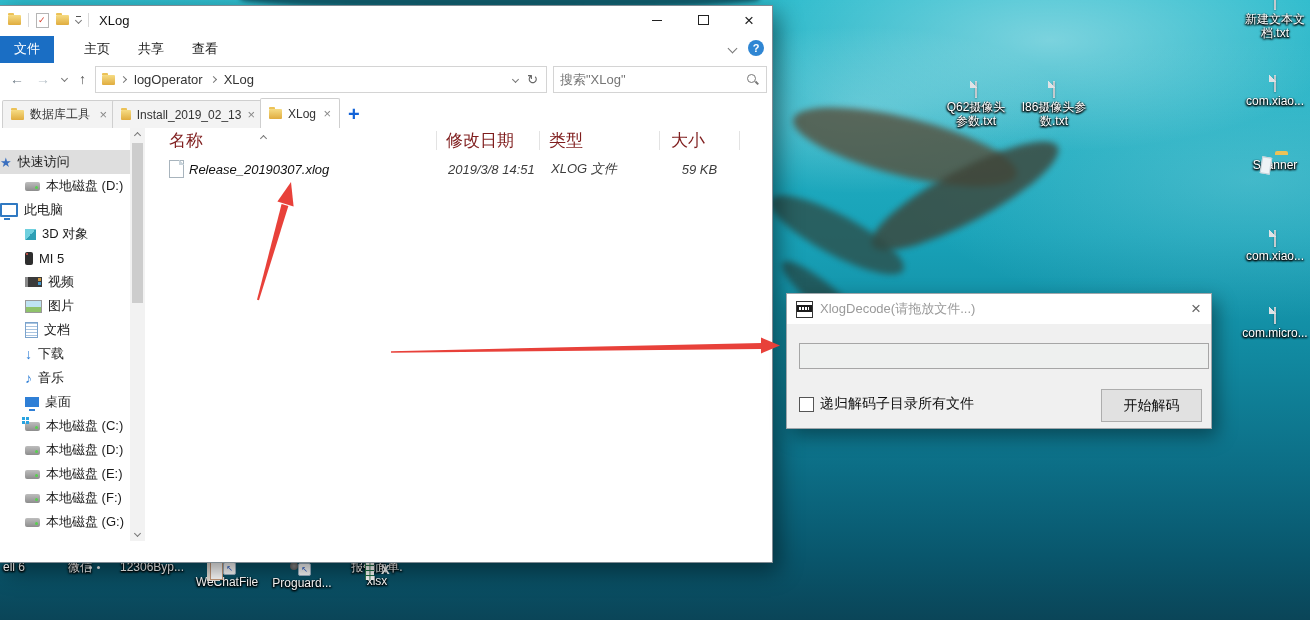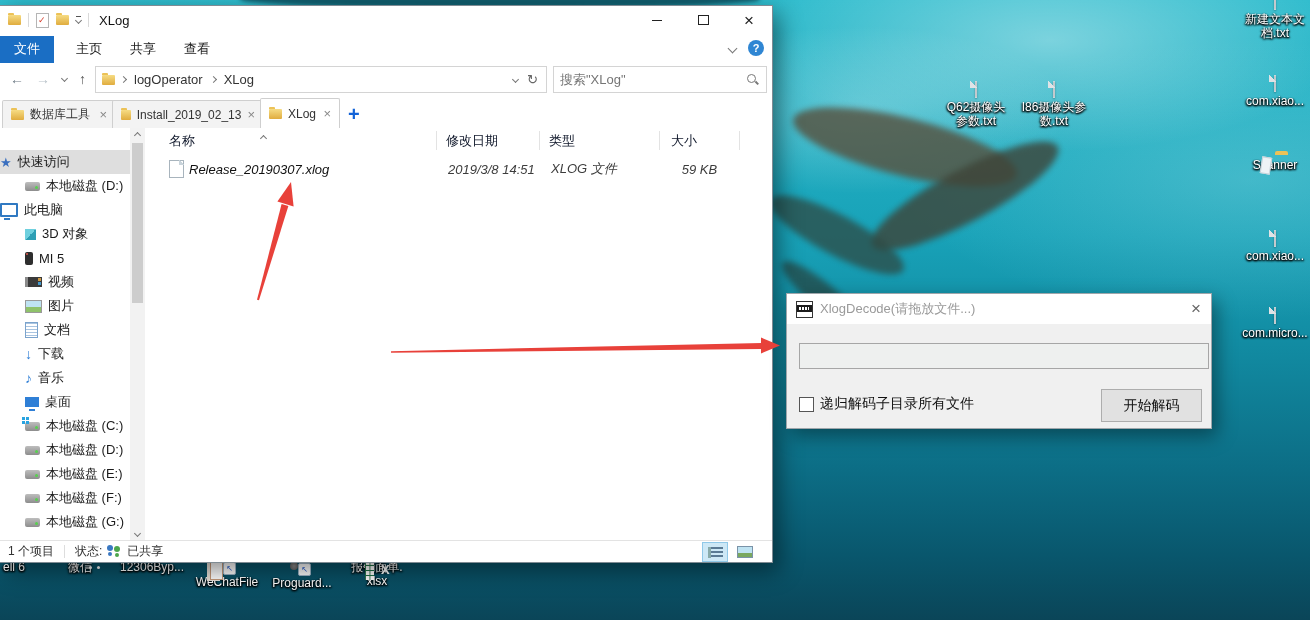--- a/index.html
+++ b/index.html
@@ -62,21 +62,21 @@
   .qat-drop{font-size:8px;color:#555;border-top:1.5px solid #555;line-height:6px;padding-top:1px;}
   .win-title{margin-left:10px;font-size:13px;color:#111;}
   .win-controls{position:absolute;right:0;top:0;height:28px;display:flex;}
   .wc{width:46px;height:28px;display:flex;align-items:center;justify-content:center;}
   .wc-min i{display:block;width:10px;border-bottom:1px solid #222;}
   .wc-max i{display:block;width:9px;height:8px;border:1px solid #222;}
   .wc-close::before{content:"×";font-size:17px;color:#222;line-height:1;}
 
   .ribbonrow{position:absolute;left:0;top:28px;right:0;height:29px;background:#fff;display:flex;align-items:flex-end;}
   .rtab{padding:4px 14px 5px;font-size:13px;color:#222;}
-  .rtab.file{background:#1a6ec4;color:#fff;margin-right:8px;text-align:center;}
+  .rtab.file{background:#1a6ec4;color:#fff;margin-right:16px;text-align:center;}
   .ribbon-right{position:absolute;right:8px;top:6px;display:flex;align-items:center;gap:12px;}
   .chev{display:inline-block;width:6px;height:6px;border-right:1.5px solid #777;border-bottom:1.5px solid #777;transform:rotate(45deg);}
   .chev.sm{width:4px;height:4px;}
   .chev.up{transform:rotate(-135deg);}
   .chev.right{transform:rotate(-45deg);}
   .help-circle{width:16px;height:16px;border-radius:50%;background:#2f86d3;color:#fff;font-size:11px;font-weight:bold;
                display:flex;align-items:center;justify-content:center;}
 
   .navrow{position:absolute;left:0;top:57px;right:0;height:31px;background:#fff;display:flex;align-items:center;}
   .nav-arrows{display:flex;align-items:center;gap:12px;padding:0 10px 0 10px;color:#6d7a85;font-size:14px;}
@@ -129,21 +129,21 @@
   .ic-desk::after{content:"";position:absolute;left:4px;bottom:-4px;width:6px;height:2px;background:#2f7fd6;}
   .pin-icon{position:relative;width:10px;height:10px;margin-left:2px;}
   .pin-icon::before{content:"";position:absolute;left:4px;top:0;width:4px;height:6px;background:#8a8a8a;border-radius:1px;transform:rotate(45deg);}
   .pin-icon::after{content:"";position:absolute;left:1px;top:6px;width:2px;height:4px;background:#8a8a8a;transform:rotate(45deg);}
 
   .side-scroll{width:15px;background:#f2f2f2;position:relative;}
   .ss-btn{position:absolute;left:0;width:15px;height:15px;display:flex;align-items:center;justify-content:center;background:#f2f2f2;}
   .ss-thumb{position:absolute;left:2px;top:15px;width:11px;height:160px;background:#cdcdcd;}
 
   .filelist{flex:1;position:relative;}
-  .lh{position:absolute;top:0;height:25px;display:flex;align-items:center;font-size:13px;color:#0f172a;}
+  .lh{position:absolute;top:0;height:25px;display:flex;align-items:center;font-size:17px;color:#7f1d1d;}
   .lh-sep{position:absolute;top:3px;width:1px;height:19px;background:#e3e3e3;}
   .sort-chev{position:absolute;left:116px;top:1px;}
   .frow{position:absolute;left:2px;right:30px;top:30px;height:22px;display:flex;align-items:center;font-style:italic;}
   .ic-file{width:13px;height:16px;background:#fff;border:1px solid #a8b4bd;position:relative;flex:none;}
   .ic-file::before{content:"";position:absolute;top:-1px;right:-1px;width:5px;height:5px;background:linear-gradient(225deg,rgba(0,0,0,0) 49%,#c9d4db 50%);}
   .fcell{position:absolute;font-size:13px;color:#3c3c3c;white-space:nowrap;}
 
   .statusbar{position:absolute;left:0;bottom:0;right:0;height:21px;border-top:1px solid #e3e3e3;background:#fff;
              display:flex;align-items:center;font-size:12px;color:#333;}
   .sb-sep{width:1px;height:13px;background:#ddd;margin:0 10px;}
@@ -426,35 +426,20 @@
         <div class="frow">
           <span class="ic-file" style="position:absolute;left:22px;"></span>
           <span class="fcell" style="left:42px;color:#111;">Release_20190307.xlog</span>
           <span class="fcell" style="left:301px;">2019/3/8 14:51</span>
           <span class="fcell" style="left:404px;">XLOG 文件</span>
           <span class="fcell" style="left:514px;width:77px;text-align:center;">59 KB</span>
         </div>
       </div>
     </div>
 
-    <div class="statusbar">
-      <span style="margin-left:8px;">1 个项目</span>
-      <span class="sb-sep"></span>
-      <span>状态:</span>
-      <span class="ppl"></span>
-      <span>已共享</span>
-      <span class="sb-views">
-        <span class="vb sel">
-            <span class="vb-details"></span>
-          </span>
-        <span class="vb">
-            <span class="vb-thumb"></span>
-          </span>
-      </span>
-    </div>
   </div>
 
   <div class="decoder">
     <div class="dlg-title">
       <span class="log-icon"></span>
       <span class="dlg-title-text">XlogDecode(请拖放文件...)</span>
       <span class="dlg-close"></span>
     </div>
     <input class="dlg-input" value="" style="">
     <div class="dlg-checkrow">

